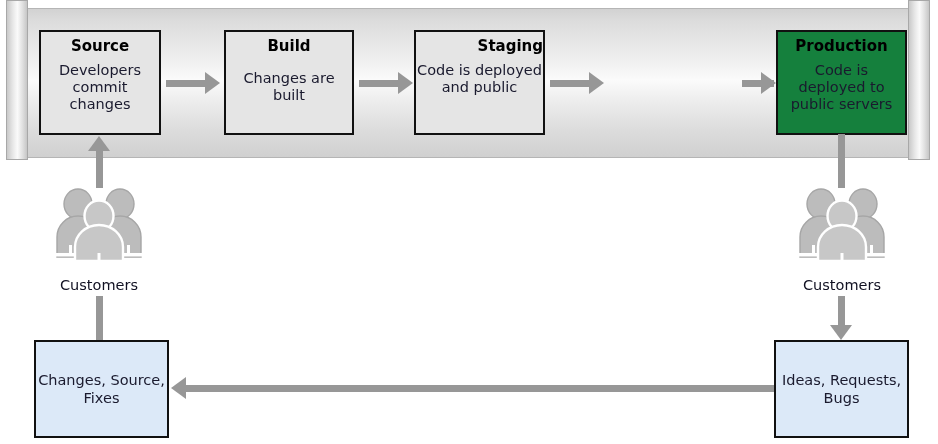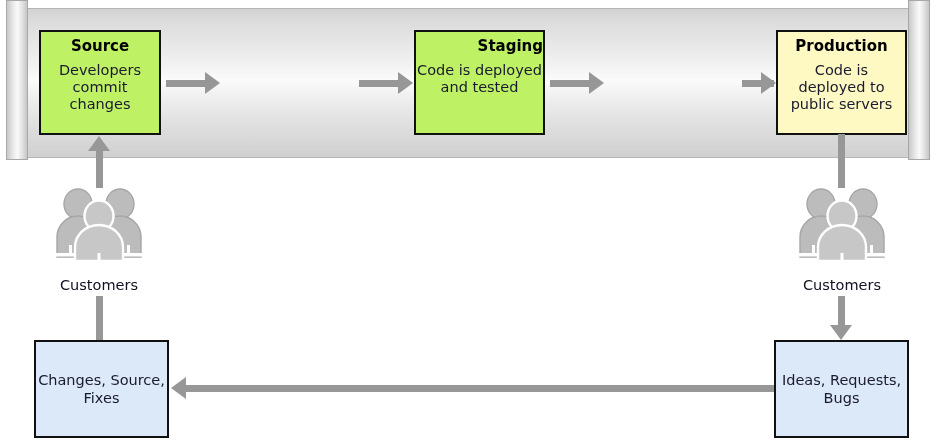--- a/index.html
+++ b/index.html
@@ -71,23 +71,23 @@
     font-size: 15px;
     color: #000000;
     margin-bottom: 6px;
     white-space: nowrap;
   }
   .stage .desc {
     font-size: 14.5px;
     color: #1a1a2e;
     padding: 0 1px;
   }
-  .fill-blue  { background: #bef264; }
+  .fill-blue  { background: #e5e5e5; }
   .fill-white { background: #ffffff; }
-  .fill-mint  { background: #fef9c3; }
+  .fill-mint  { background: #15803d; }
 
   
   .bbox {
     position: absolute;
     box-sizing: border-box;
     border: 2px solid #111111;
     background: #dce9f8;
     display: flex;
     align-items: center;
     justify-content: center;
@@ -160,27 +160,31 @@
   <div class="pipe-cap right"></div>
 
   <div class="stage fill-blue" style="left:39px; top:30px; width:122px; height:105px;">
     <div class="title">Source</div>
     <div class="desc">Developers commit changes</div>
   </div>
 
   <div class="hline" style="left:166px; top:80px; width:42px; height:7px;"></div>
   <div class="arrow-r" style="left:205px; top:72px;"></div>
 
+  <div class="stage fill-blue" style="left:224px; top:30px; width:130px; height:105px;">
+    <div class="title">Build</div>
+    <div class="desc" style="margin-top:8px;">Changes are built</div>
+  </div>
 
   <div class="hline" style="left:359px; top:80px; width:42px; height:7px;"></div>
   <div class="arrow-r" style="left:398px; top:72px;"></div>
 
   <div class="stage fill-blue" style="left:414px; top:30px; width:131px; height:105px;align-items:flex-end;">
     <div class="title">Staging</div>
-    <div class="desc">Code is deployed and tested</div>
+    <div class="desc">Code is deployed and public</div>
   </div>
 
   <div class="hline" style="left:550px; top:80px; width:42px; height:7px;"></div>
   <div class="arrow-r" style="left:589px; top:72px;"></div>
 
 
   <div class="hline" style="left:742px; top:80px; width:32px; height:7px;"></div>
   <div class="arrow-r" style="left:761px; top:72px;"></div>
 
   <div class="stage fill-mint" style="left:776px; top:30px; width:131px; height:105px;">

